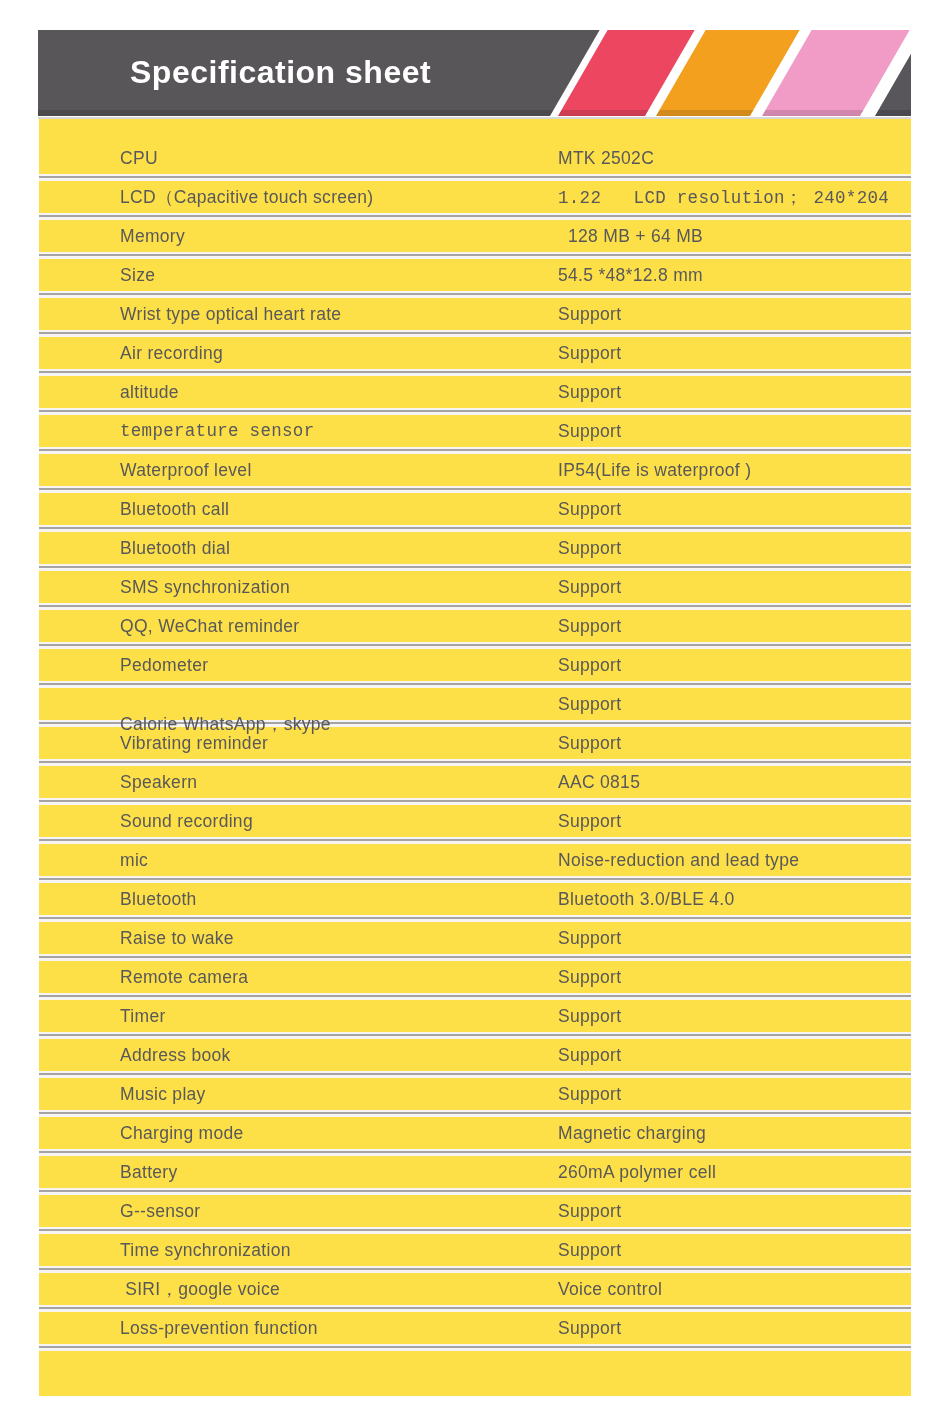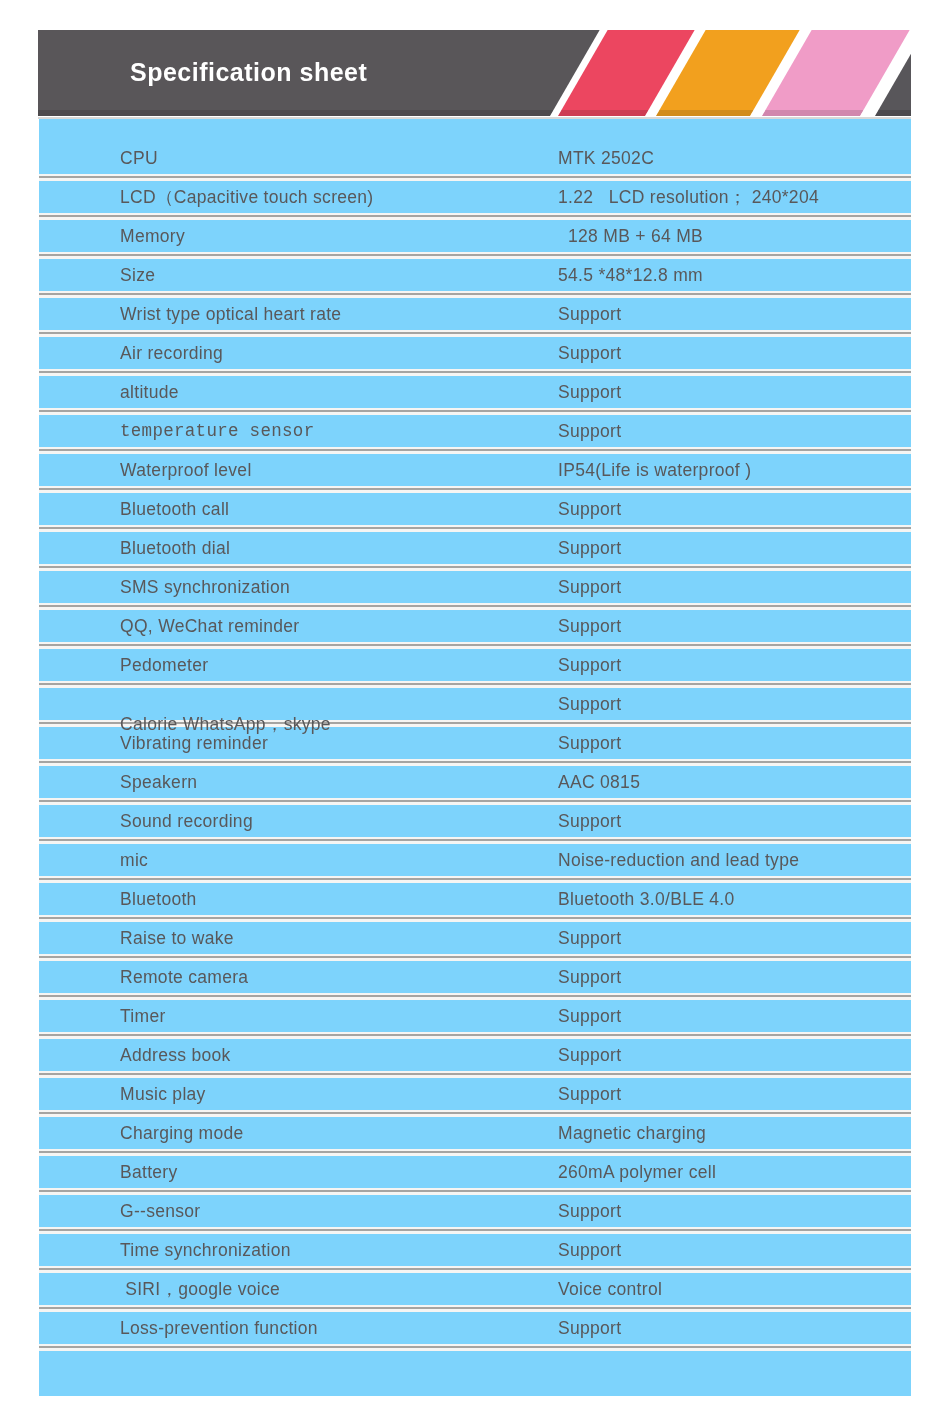--- a/index.html
+++ b/index.html
@@ -24,21 +24,21 @@
     box-shadow: inset 0 -6px 0 rgba(0,0,0,0.13);
   }
   .stripe-body  { left:-80px; width:592px; }
   .stripe-red   { left:520px; width:87px; }
   .stripe-orange{ left:618px; width:94px; }
   .stripe-pink  { left:724px; width:98px; }
   .stripe-end   { left:837px; width:260px; }
   .banner-title {
     position:absolute; left:92px; top:0; z-index:5;
     line-height:84px;
-    color:#ffffff; font-size:25px; font-weight:700;
+    color:#ffffff; font-size:32px; font-weight:700;
     letter-spacing:0.5px;
     white-space:pre;
   }
   .banner-underline {
     position:absolute; left:38px; top:117px; width:873px; height:2px;
     background:#d9d8d6;
   }
 
   
   .panel {
@@ -68,31 +68,31 @@
 <header class="banner">
   <div class="stripe stripe-body" style="background-color: rgb(89, 86, 89);"></div>
   <div class="stripe stripe-red" style="background-color: rgb(236, 70, 96);"></div>
   <div class="stripe stripe-orange" style="background-color: rgb(242, 160, 30);"></div>
   <div class="stripe stripe-pink" style="background-color: rgb(240, 156, 199);"></div>
   <div class="stripe stripe-end" style="background-color: rgb(88, 86, 90);"></div>
   <span class="banner-title">Specification sheet</span>
 </header>
 <div class="banner-underline"></div>
 
-<div class="panel" style="background-color: #7dd3fc;">
+<div class="panel" style="background-color: #fde047;">
 
   <div class="row">
     <span class="cell label" style="color: rgb(89, 88, 90);">CPU</span>
     <span class="cell value" style="color: rgb(89, 88, 90);">MTK 2502C</span>
   </div>
   <div class="divider"></div>
 
   <div class="row">
     <span class="cell label" style="color: rgb(89, 88, 90);">LCD（Capacitive touch screen)</span>
-    <span class="cell value" style="color: rgb(89, 88, 90);">1.22   LCD resolution； 240*204</span>
+    <span class="cell value" style="color: rgb(89, 88, 90); font-family: Liberation Mono, monospace;">1.22   LCD resolution； 240*204</span>
   </div>
   <div class="divider"></div>
 
   <div class="row">
     <span class="cell label" style="color: rgb(89, 88, 90);">Memory</span>
     <span class="cell value" style="color: rgb(89, 88, 90); margin-left: 10px;">128 MB + 64 MB</span>
   </div>
   <div class="divider"></div>
 
   <div class="row">

